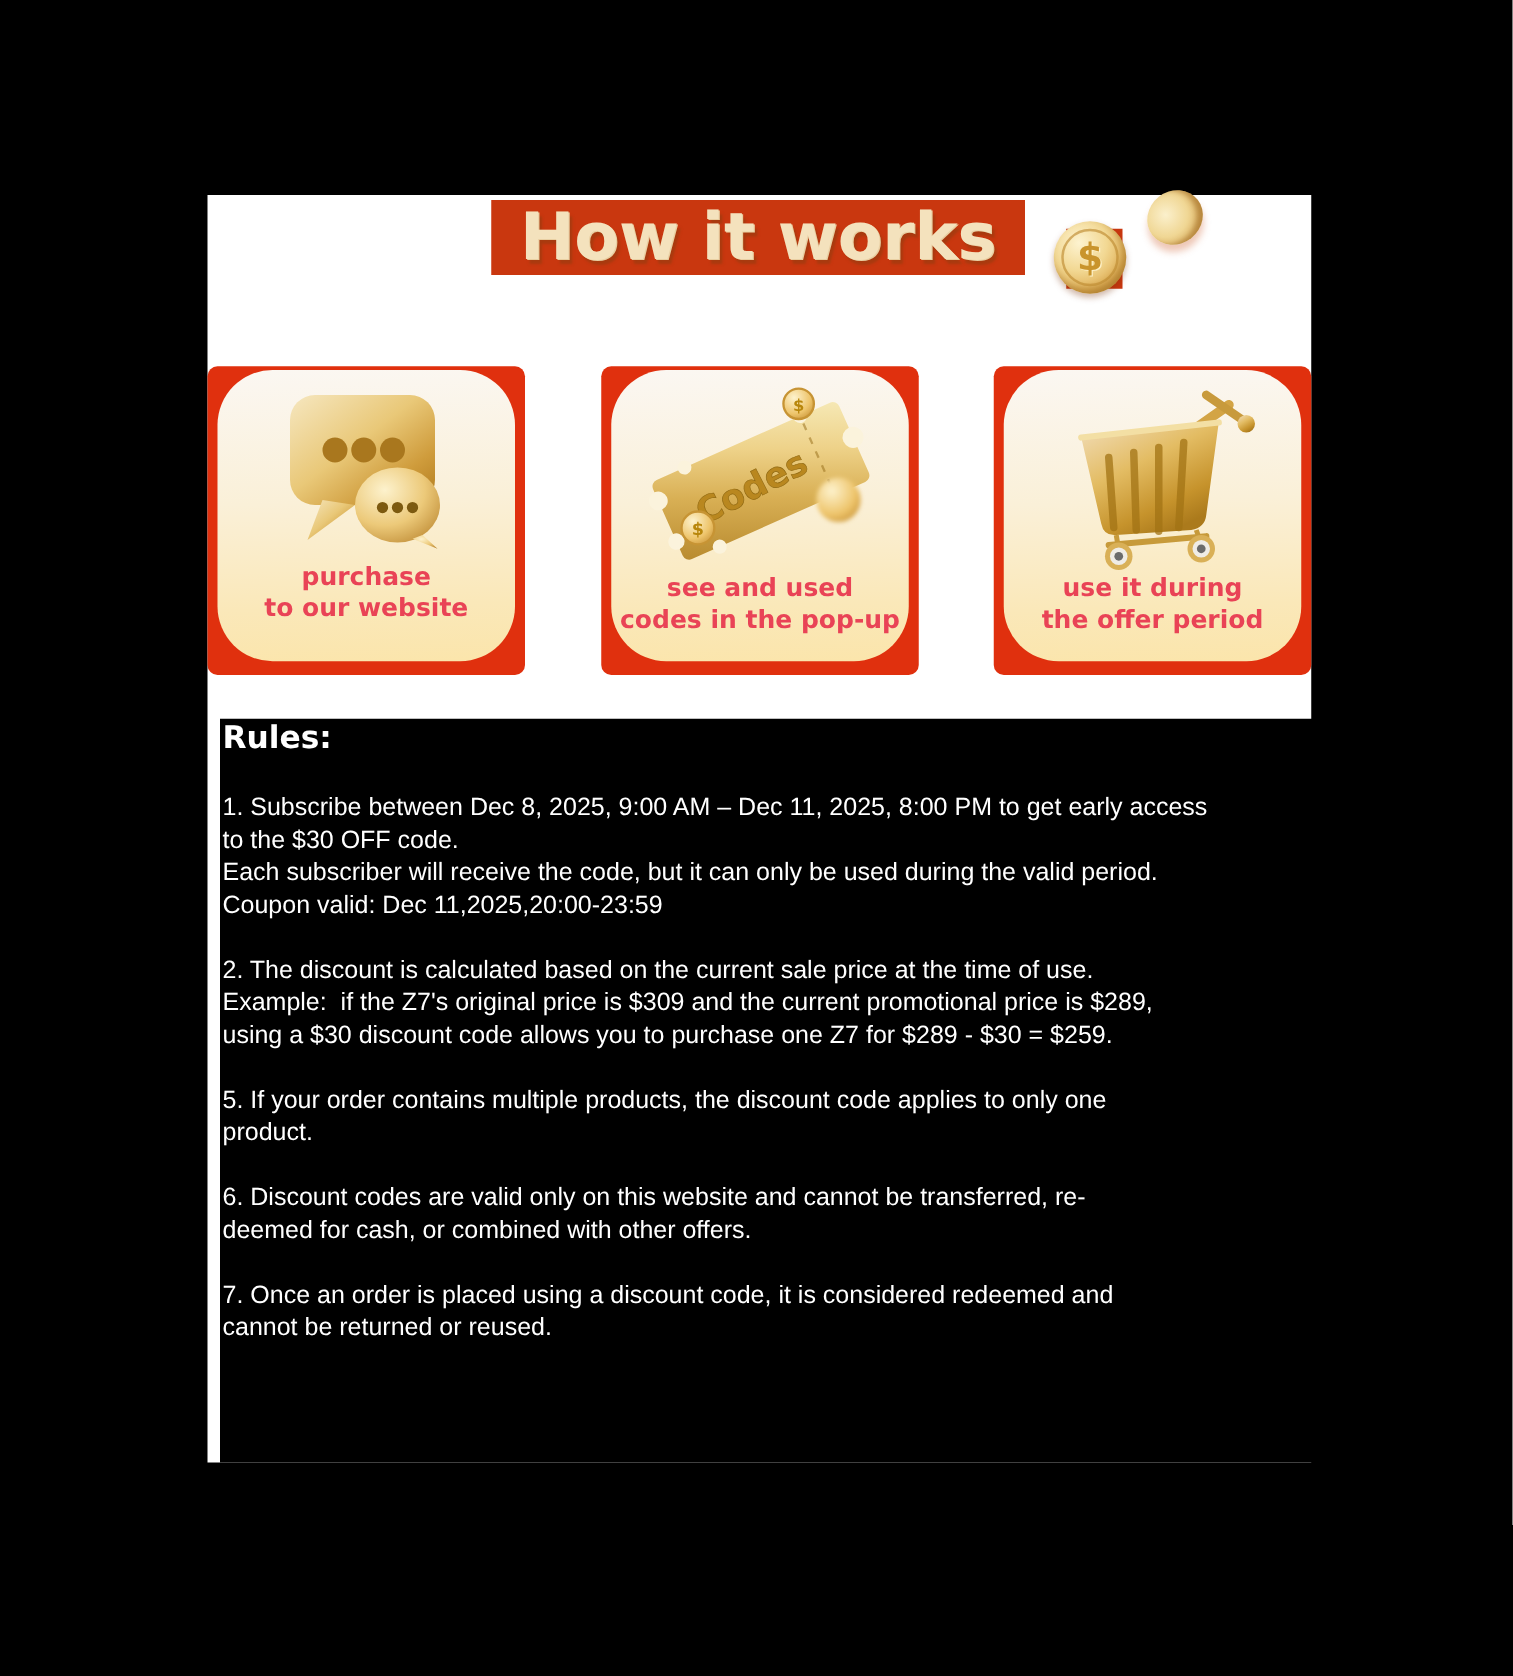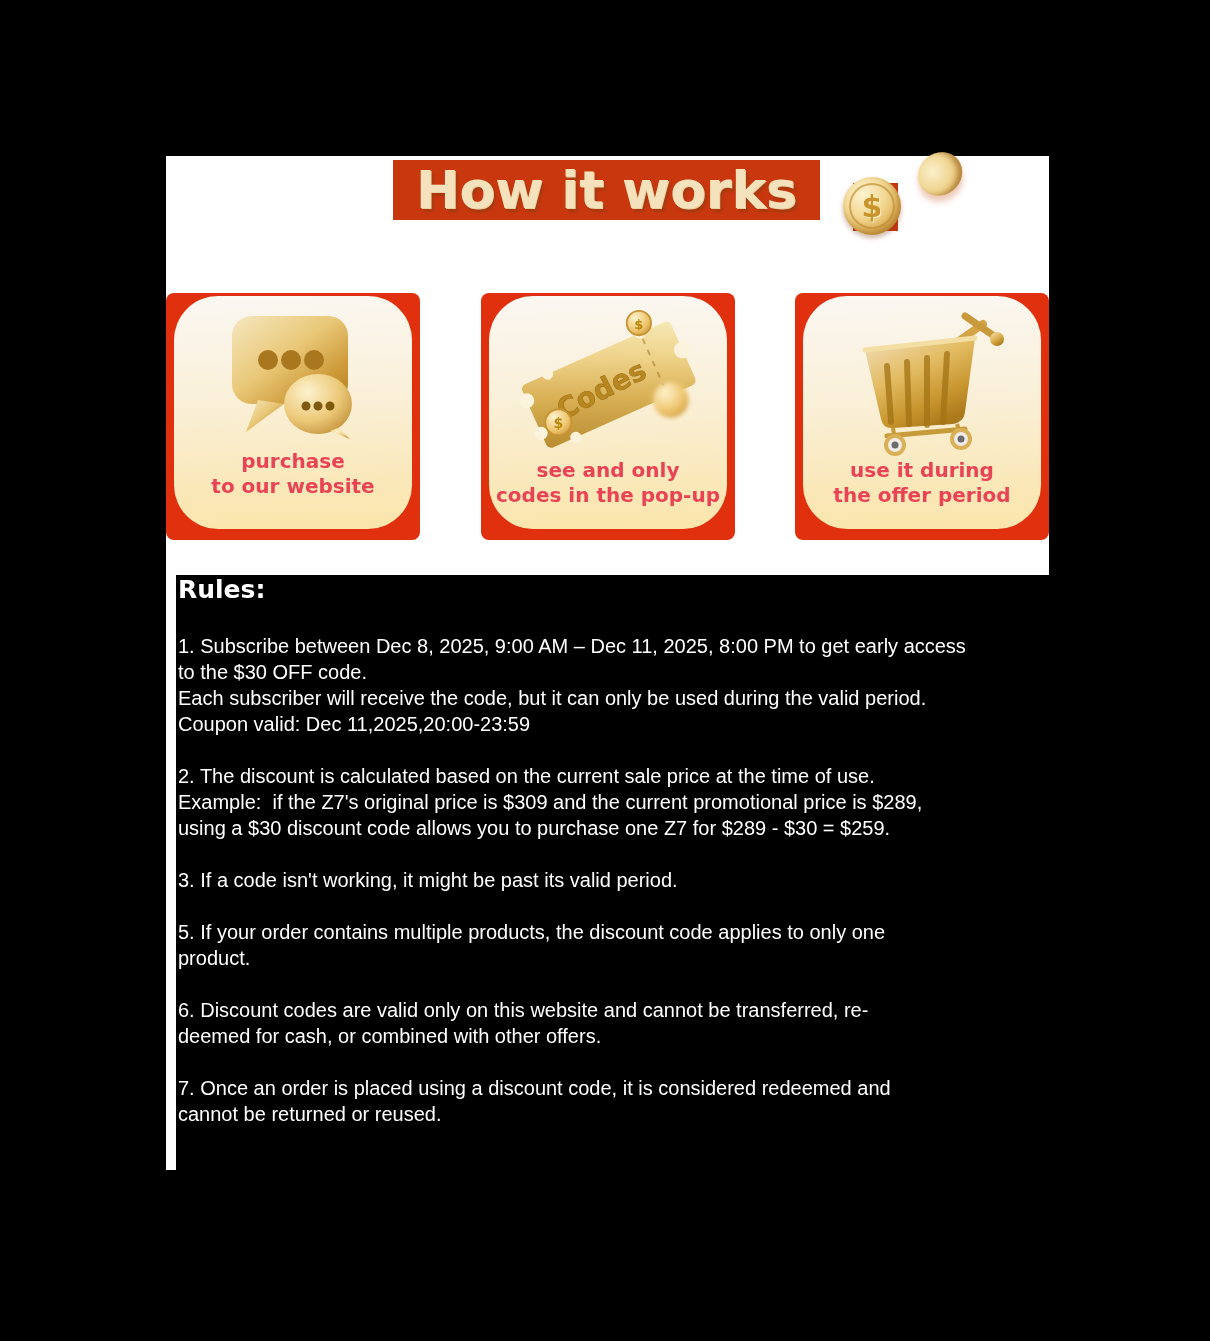--- a/index.html
+++ b/index.html
@@ -178,21 +178,21 @@
           <circle cx="182" cy="80" r="9" fill="#fbf3dc"></circle>
           <line x1="148" y1="52" x2="148" y2="112" stroke="#9c7420" stroke-width="2" stroke-dasharray="6 7" opacity="0.55"></line>
           <text x="86" y="94" text-anchor="middle" font-family="DejaVu Sans, sans-serif" font-size="30" font-weight="bold" fill="#b9871f" stroke="#8f6812" stroke-width="0.5" transform="rotate(-3 86 94)">Codes</text>
         </g>
         <circle cx="128" cy="16" r="13" fill="url(#goldC)" stroke="#c79434" stroke-width="2"></circle>
         <text x="128" y="22" text-anchor="middle" font-size="14" font-weight="bold" fill="#b8860b">$</text>
         <circle cx="42" cy="122" r="14" fill="url(#goldC)" stroke="#c79434" stroke-width="2"></circle>
         <text x="42" y="128" text-anchor="middle" font-size="15" font-weight="bold" fill="#b8860b">$</text>
         <circle cx="162" cy="98" r="19" fill="url(#goldC)" filter="url(#blur1)"></circle>
       </svg>
-      <div class="card-label">see and only
+      <div class="card-label">see and used
 codes in the pop-up</div>
     </div>
   </div>
 
   <div class="card c3">
     <div class="card-inner">
       <svg class="card-icon" width="170" height="150" viewBox="0 0 170 150">
         <defs>
           <linearGradient id="goldK" x1="0" y1="0" x2="0.6" y2="1">
             <stop offset="0" stop-color="#f2debc"></stop>
@@ -228,21 +228,20 @@
 
   <div class="rules">
     <div class="rules-heading">Rules:</div>
     <p class="rule">1. Subscribe between Dec 8, 2025, 9:00 AM – Dec 11, 2025, 8:00 PM to get early access
 to the $30 OFF code.
 Each subscriber will receive the code, but it can only be used during the valid period.
 Coupon valid: Dec 11,2025,20:00-23:59</p>
     <p class="rule">2. The discount is calculated based on the current sale price at the time of use.
 Example:  if the Z7's original price is $309 and the current promotional price is $289,
 using a $30 discount code allows you to purchase one Z7 for $289 - $30 = $259.</p>
-    <p class="rule">3. If a code isn't working, it might be past its valid period.</p>
     <p class="rule">5. If your order contains multiple products, the discount code applies to only one
 product.</p>
     <p class="rule">6. Discount codes are valid only on this website and cannot be transferred, re-
 deemed for cash, or combined with other offers.</p>
     <p class="rule">7. Once an order is placed using a discount code, it is considered redeemed and
 cannot be returned or reused.</p>
   </div>
 
 </div>
 

